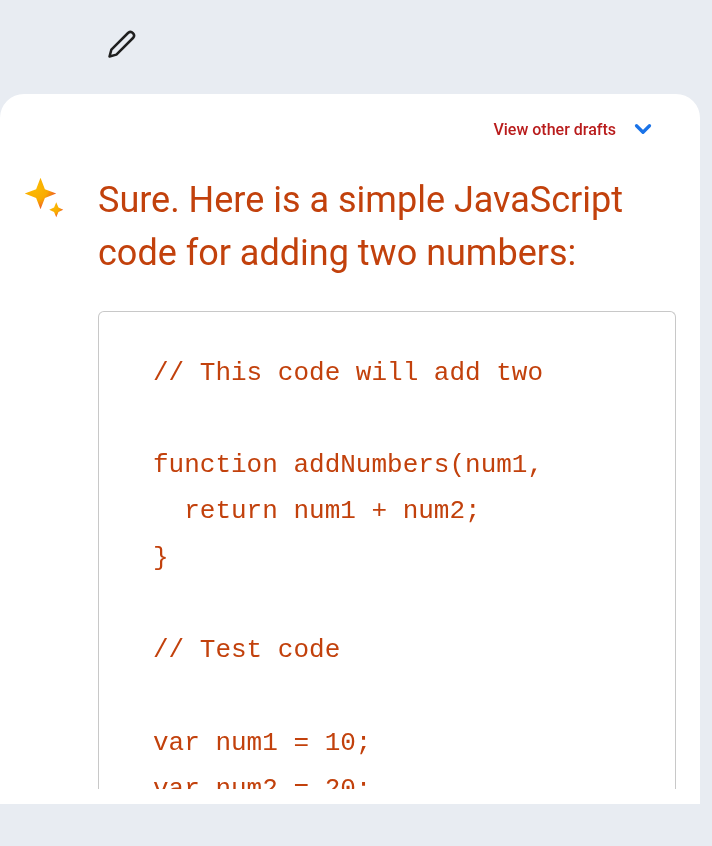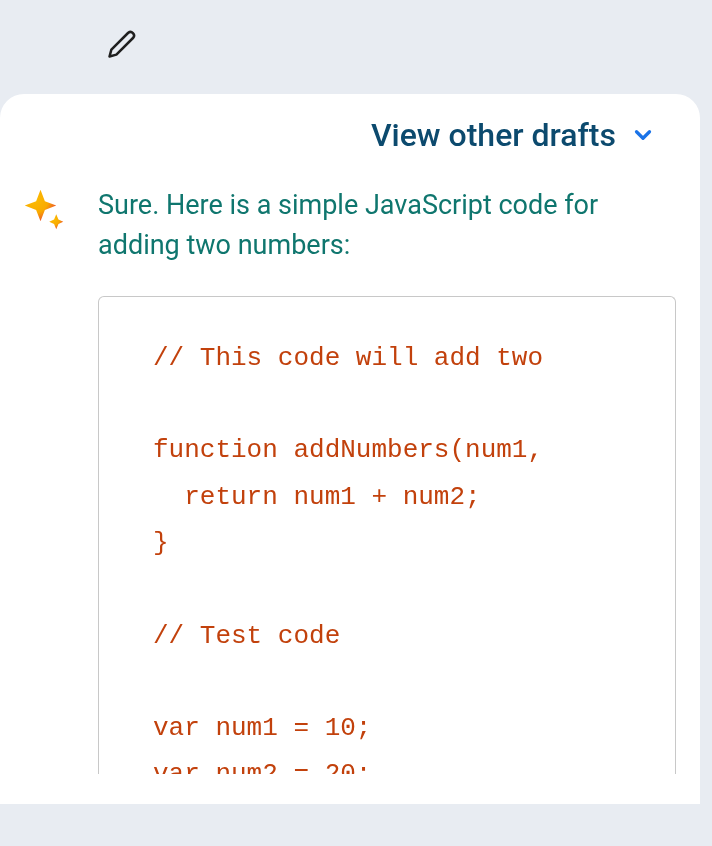--- a/index.html
+++ b/index.html
@@ -44,23 +44,23 @@
       min-height: 710px;
     }
     .drafts-row {
       display: flex;
       justify-content: flex-end;
       align-items: center;
       gap: 14px;
       padding: 0 44px 6px 0;
     }
     .drafts-label {
-      font-size: 32px;
+      font-size: 16px;
       font-weight: 500;
-      color: #0c4a6e;
+      color: #b91c1c;
       text-align: right;
     }
     .chevron-down {
       display: flex;
       align-items: center;
       justify-content: center;
       cursor: pointer;
     }
     .response-body {
       display: flex;
@@ -72,22 +72,22 @@
       flex-shrink: 0;
       width: 52px;
       display: flex;
       justify-content: center;
       padding-top: 2px;
     }
     .response-main {
       flex: 1;
     }
     .response-text {
-      font-size: 27px;
-      color: #0f766e;
+      font-size: 36px;
+      color: #c2410c;
       line-height: 1.48;
     }
     .code-block {
       margin-top: 30px;
       border: 1px solid #c8c8c8;
       border-bottom: none;
       border-radius: 6px 6px 0 0;
       background: #ffffff;
       padding: 38px 0 0 54px;
       font-family: "Courier New", Courier, monospace;

